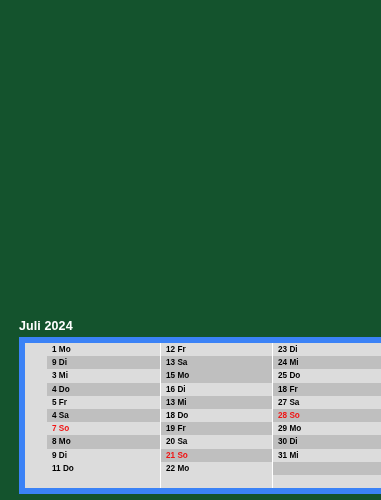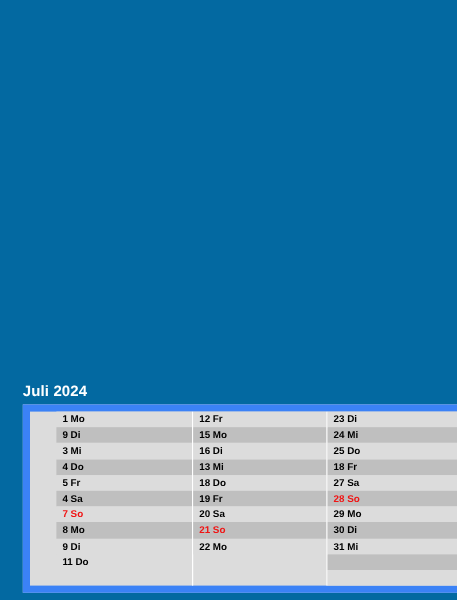--- a/index.html
+++ b/index.html
@@ -11,21 +11,21 @@
     width: 381px;
     height: 500px;
     overflow: hidden;
     font-family: "Liberation Sans", sans-serif;
     -webkit-font-smoothing: antialiased;
   }
   #page {
     position: relative;
     width: 381px;
     height: 500px;
-    background: #0369a1;
+    background: #14532d;
   }
   #calendar-block {
     position: absolute;
     left: 19px;
     top: 318px;
     width: 344px;
   }
   #month-title {
     color: #ffffff;
     font-size: 12.5px;
@@ -90,20 +90,21 @@
           <div class="day-cell alt">4 Do</div>
           <div class="day-cell">5 Fr</div>
           <div class="day-cell alt">4 Sa</div>
           <div class="day-cell sunday">7 So</div>
           <div class="day-cell alt">8 Mo</div>
           <div class="day-cell">9 Di</div>
           <div class="day-cell">11 Do</div>
         </div>
         <div class="day-column col-1">
           <div class="day-cell">12 Fr</div>
+          <div class="day-cell alt">13 Sa</div>
           <div class="day-cell alt">15 Mo</div>
           <div class="day-cell">16 Di</div>
           <div class="day-cell alt">13 Mi</div>
           <div class="day-cell">18 Do</div>
           <div class="day-cell alt">19 Fr</div>
           <div class="day-cell">20 Sa</div>
           <div class="day-cell alt sunday">21 So</div>
           <div class="day-cell">22 Mo</div>
         </div>
         <div class="day-column col-2">

